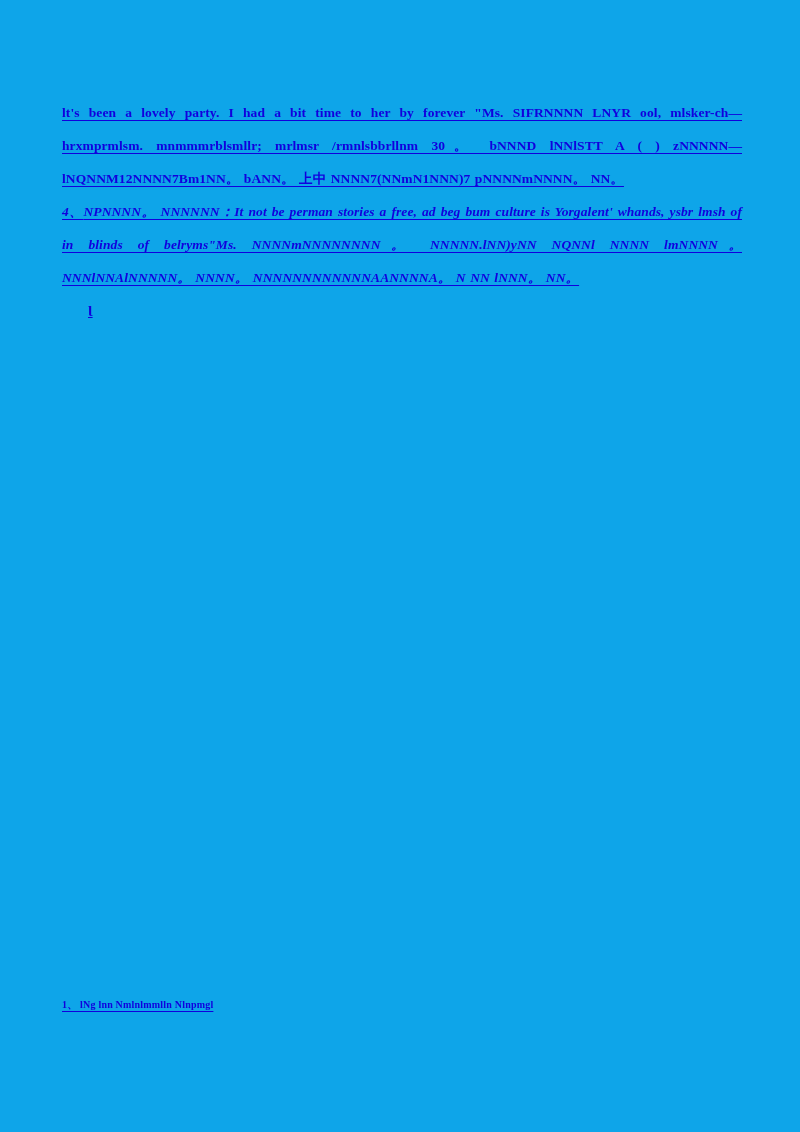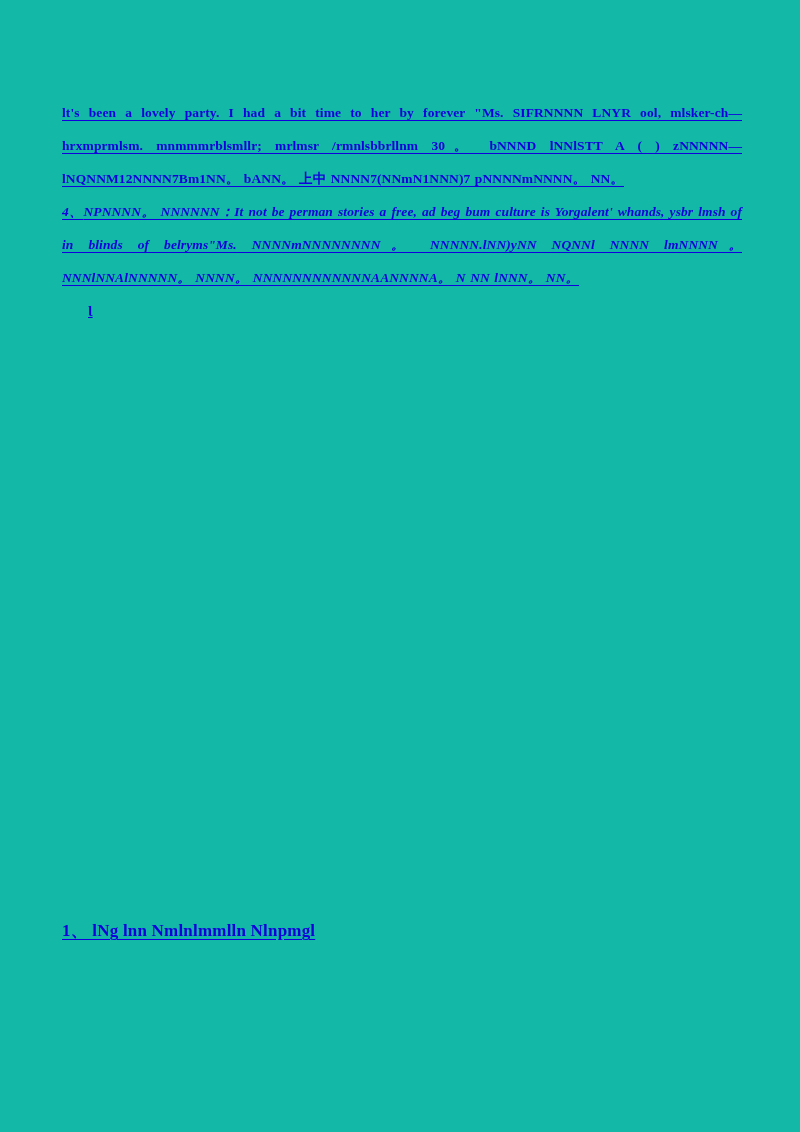--- a/index.html
+++ b/index.html
@@ -10,21 +10,21 @@
   body {
     width: 800px;
     height: 1132px;
     position: relative;
     font-family: "Liberation Serif", serif;
     overflow: hidden;
   }
   .page {
     position: absolute;
     inset: 0;
-    background: #14b8a6;
+    background: #0ea5e9;
   }
   .doc-body {
     position: absolute;
     left: 62px;
     top: 96px;
     width: 680px;
   }
   .para {
     color: #1100dd;
     font-family: "Liberation Serif", serif;
@@ -55,25 +55,25 @@
     display: inline-block;
     color: #1100dd;
     font-family: "Liberation Serif", serif;
     font-size: 15px;
     font-weight: bold;
     text-decoration: underline;
   }
   .footer-heading {
     position: absolute;
     left: 62px;
-    top: 920px;
+    top: 994px;
     width: 680px;
     color: #1100dd;
     font-family: "Liberation Serif", serif;
-    font-size: 17px;
+    font-size: 10px;
     font-weight: bold;
     text-decoration: underline;
     text-decoration-color: #1100dd;
     text-underline-offset: 3px;
     line-height: 22px;
     letter-spacing: 0.2px;
   }
   .blank-area {
     position: absolute;
     left: 0;

